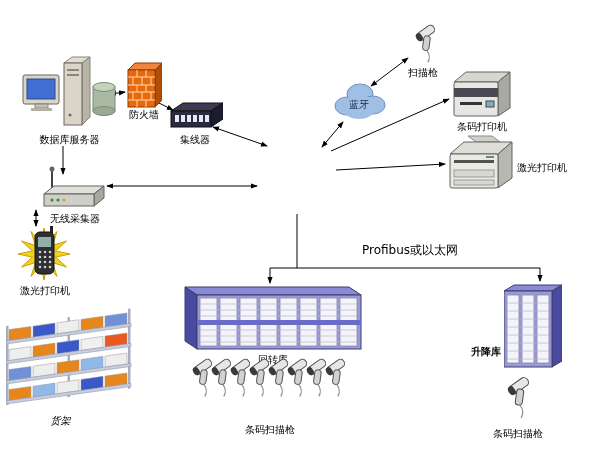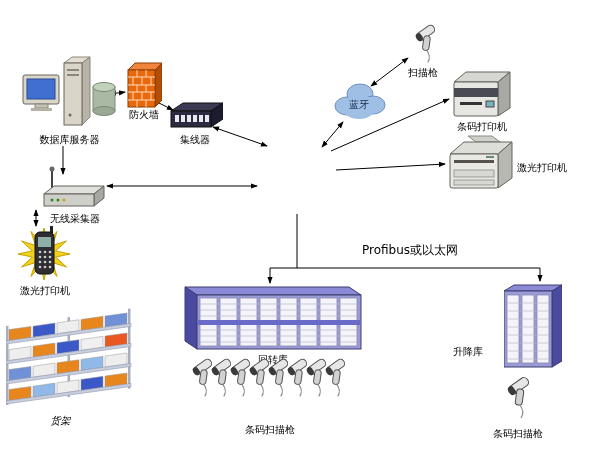--- a/index.html
+++ b/index.html
@@ -10,21 +10,21 @@
   }
   #wires { position:absolute; left:0; top:0; }
   .node { position:absolute; }
   .node > svg { display:block; }
   .lbl {
     position:absolute; top:100%; left:50%; transform:translateX(-50%);
     margin-top:1px; font-size:10px; line-height:1.2; white-space:nowrap; color:#000;
     text-align:center;
   }
   .lbl-right { left:100%; right:auto; transform:none; margin-left:3px; top:48%; }
-  .lbl-left  { left:auto; right:100%; transform:none; margin-right:21px; }
+  .lbl-left  { left:auto; right:100%; transform:none; margin-right:3px;font-weight:bold; }
   #bus-label { position:absolute; left:362px; top:242px; font-size:12px; color:#000; }
 </style>
 </head>
 <body>
 
 <div id="canvas">
 
   <svg id="wires" width="600" height="450">
     <defs>
       <marker id="arr" viewBox="0 0 8 8" markerWidth="7" markerHeight="7" refX="7" refY="4" orient="auto-start-reverse">

